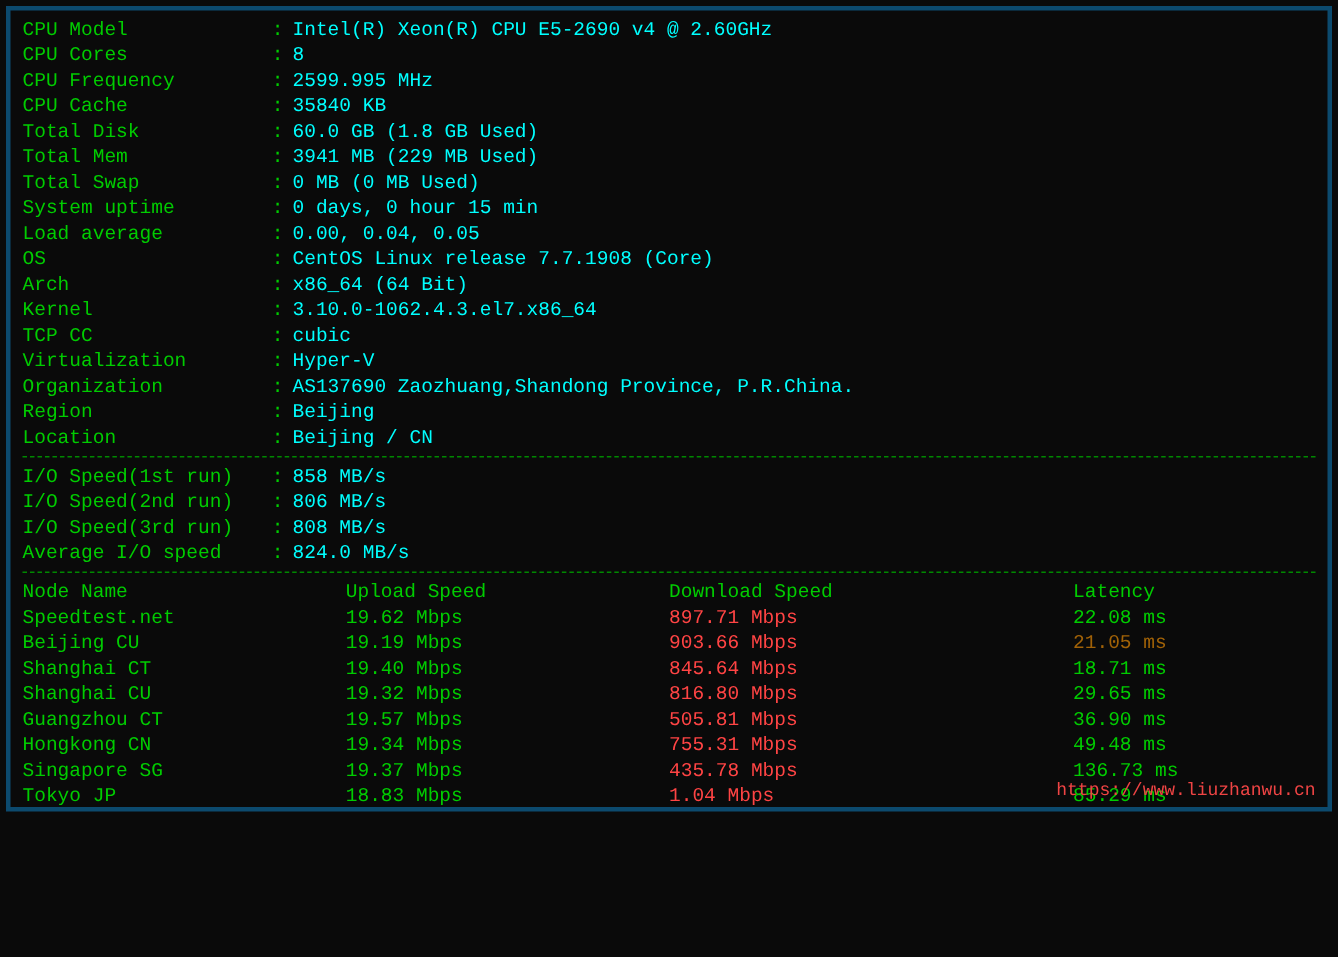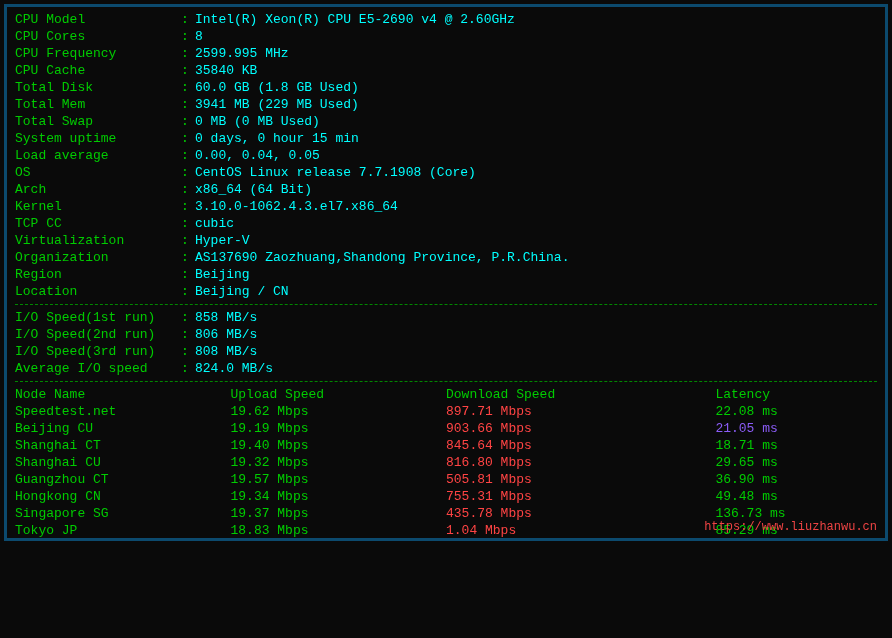--- a/index.html
+++ b/index.html
@@ -212,21 +212,21 @@
     <tr>
           <td style="color: rgb(0, 204, 0);">Speedtest.net</td>
           <td style="color: rgb(0, 204, 0);">19.62 Mbps</td>
           <td class="download-speed">897.71 Mbps</td>
           <td style="color: rgb(0, 204, 0);">22.08 ms</td>
         </tr>
         <tr>
           <td style="color: rgb(0, 204, 0);">Beijing   CU</td>
           <td style="color: rgb(0, 204, 0);">19.19 Mbps</td>
           <td class="download-speed">903.66 Mbps</td>
-          <td style="color: #8b5cf6; margin-left: 48px;">21.05 ms</td>
+          <td style="color: #a16207; margin-left: 48px;">21.05 ms</td>
         </tr>
         <tr>
           <td style="color: rgb(0, 204, 0);">Shanghai  CT</td>
           <td style="color: rgb(0, 204, 0);">19.40 Mbps</td>
           <td class="download-speed">845.64 Mbps</td>
           <td style="color: rgb(0, 204, 0);">18.71 ms</td>
         </tr>
         <tr>
           <td style="color: rgb(0, 204, 0);">Shanghai  CU</td>
           <td style="color: rgb(0, 204, 0);">19.32 Mbps</td>

